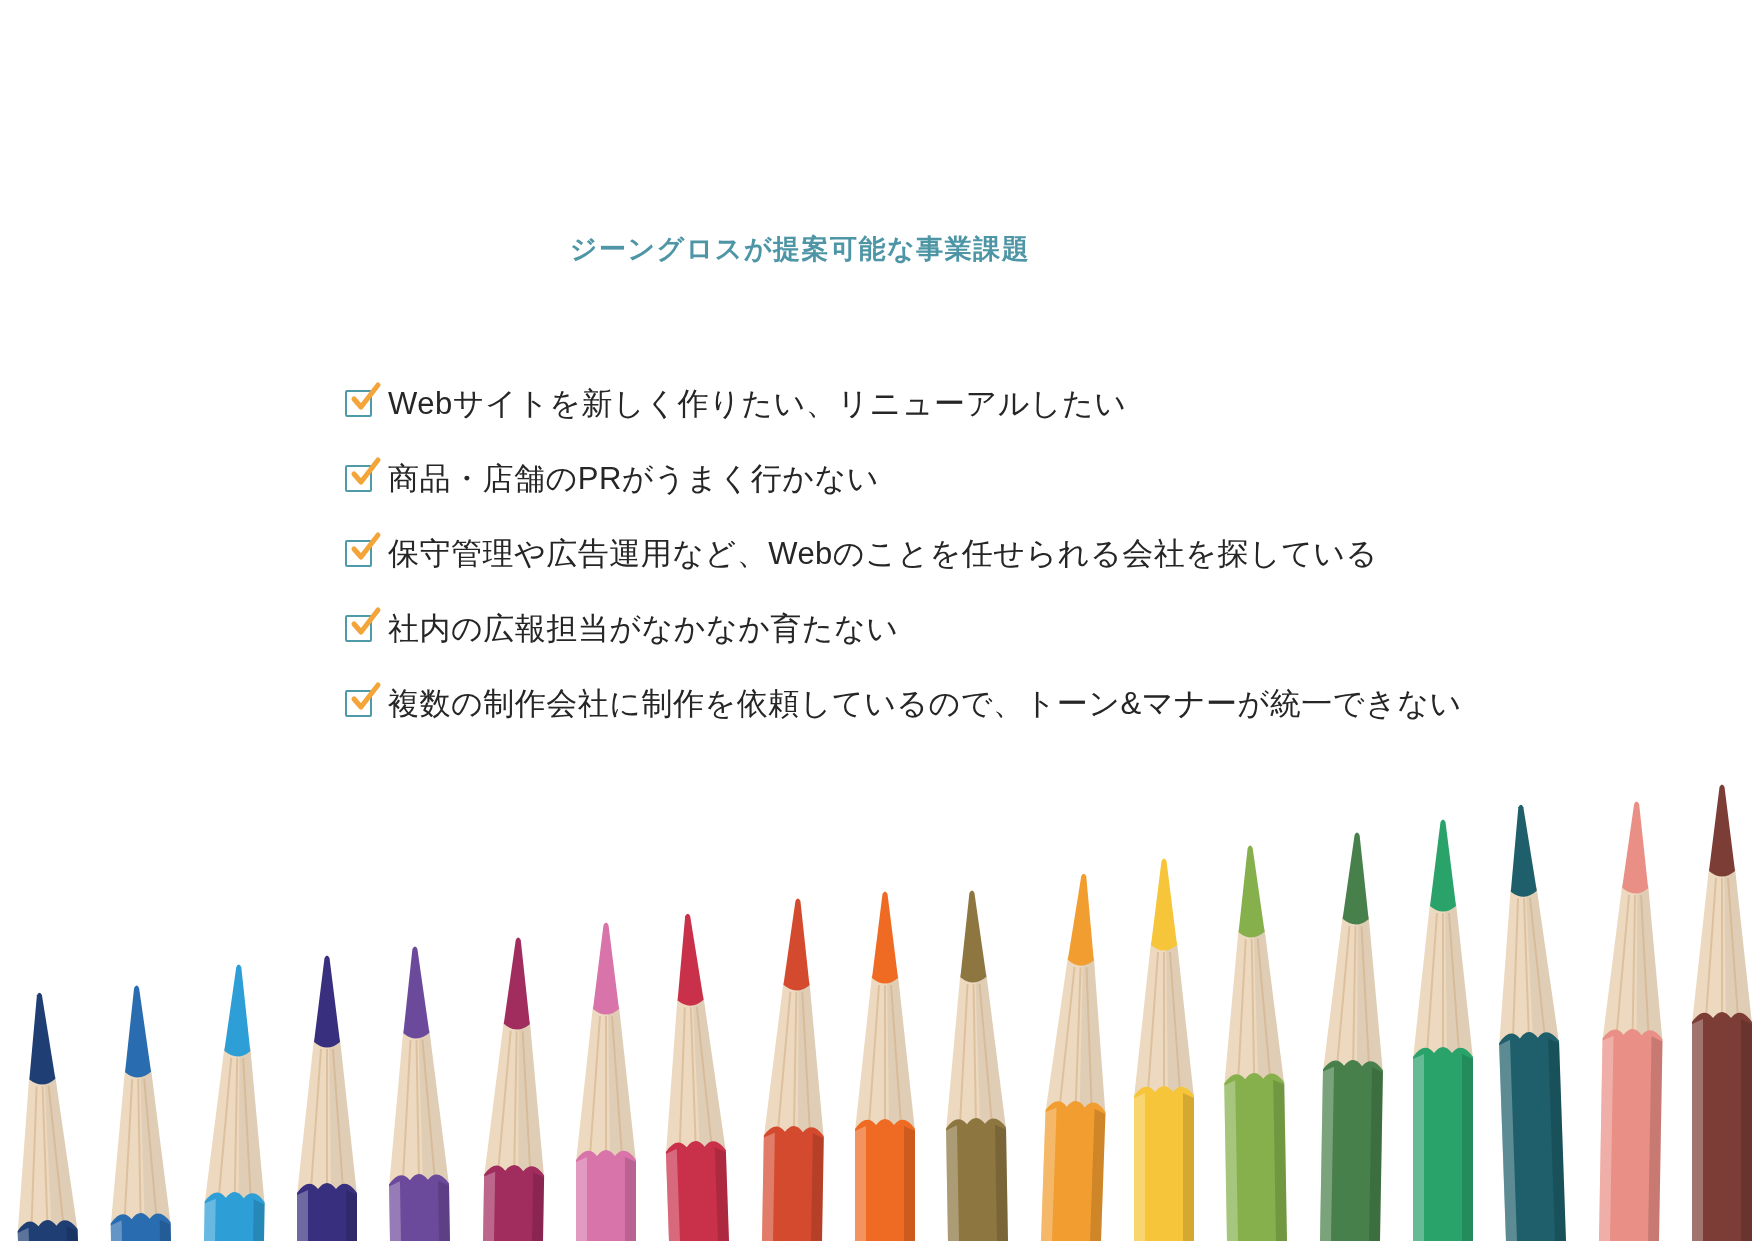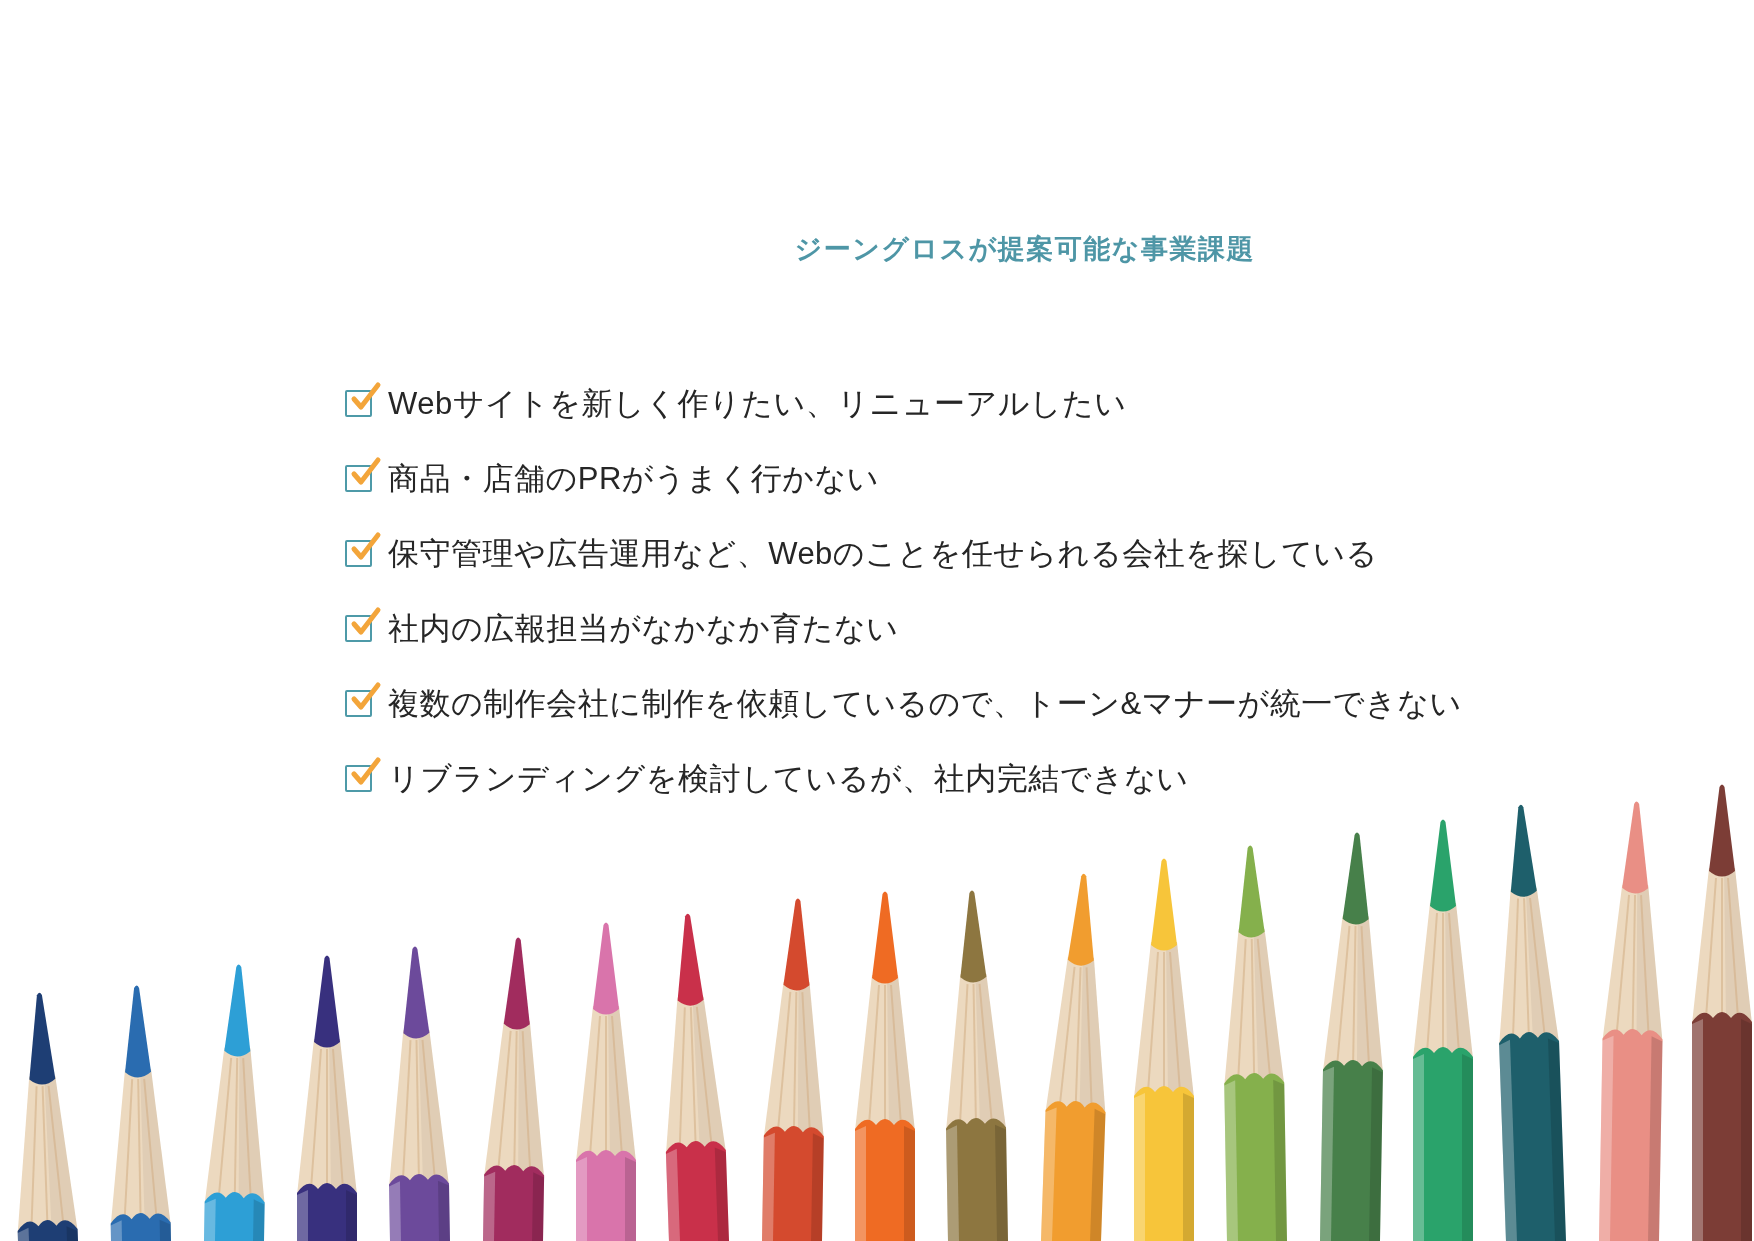--- a/index.html
+++ b/index.html
@@ -4,21 +4,21 @@
 <style>
   html,body{margin:0;padding:0;}
   body{
     width:1754px;height:1241px;position:relative;overflow:hidden;
     background:#ffffff;
     font-family:"Liberation Sans","DejaVu Sans",sans-serif;
   }
   .slide{position:absolute;inset:0;z-index:2;}
   .page-title{
     position:absolute;top:231px;left:345px;width:910px;margin:0;
-    text-align:right;font-size:27px;font-weight:700;letter-spacing:1.5px;
+    text-align:center;font-size:27px;font-weight:700;letter-spacing:1.5px;
     color:var(--title-color,#4e96a6);
   }
   .checklist{
     position:absolute;top:366px;left:345px;margin:0;padding:0;list-style:none;text-align:right;
   }
   .row{display:flex;align-items:center;height:75px;}
   .cb{
     position:relative;width:27px;height:27px;box-sizing:border-box;
     border:2.5px solid var(--box-border,#4e9aa8);border-radius:2px;
     background:#ffffff;flex:0 0 auto;
@@ -281,22 +281,14 @@
         <span class="lbl">社内の広報担当がなかなか育たない</span>
       </li>
       <li class="row">
         <span class="cb">
           <svg class="ck" viewBox="0 0 35 32">
             <path d="M6 16 L13 24 L30 2" fill="none" stroke="var(--check-color)" stroke-width="5" stroke-linecap="round" stroke-linejoin="round"></path>
           </svg>
         </span>
         <span class="lbl">複数の制作会社に制作を依頼しているので、トーン&amp;マナーが統一できない</span>
       </li>
-      <li class="row">
-        <span class="cb">
-          <svg class="ck" viewBox="0 0 35 32">
-            <path d="M6 16 L13 24 L30 2" fill="none" stroke="var(--check-color)" stroke-width="5" stroke-linecap="round" stroke-linejoin="round"></path>
-          </svg>
-        </span>
-        <span class="lbl">リブランディングを検討しているが、社内完結できない</span>
-      </li>
     </ul>
 </main>
 
 </body></html>

